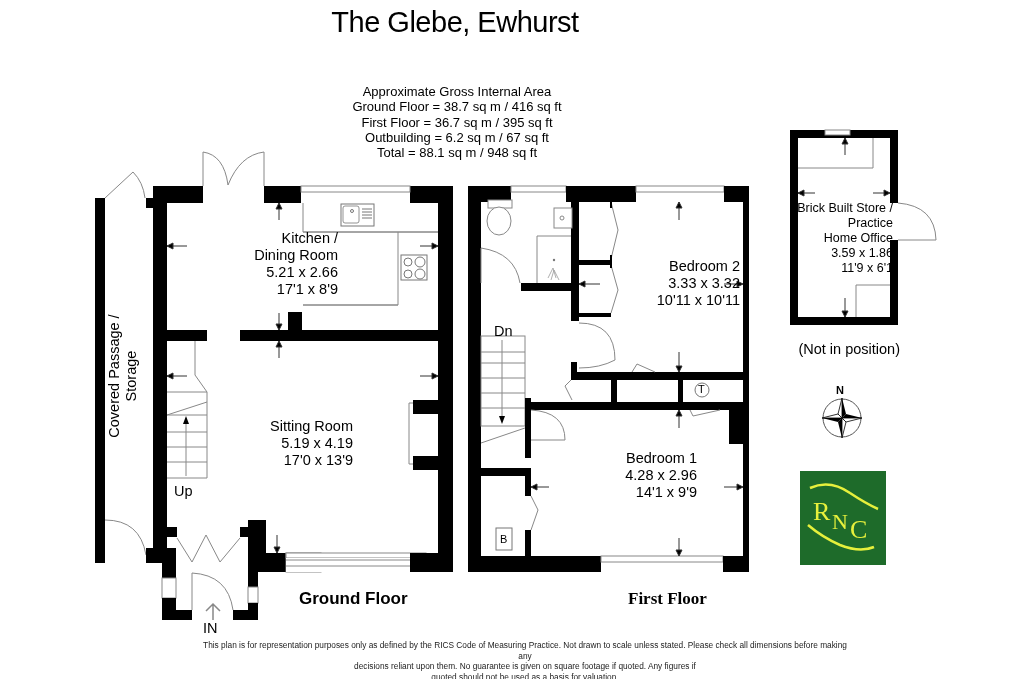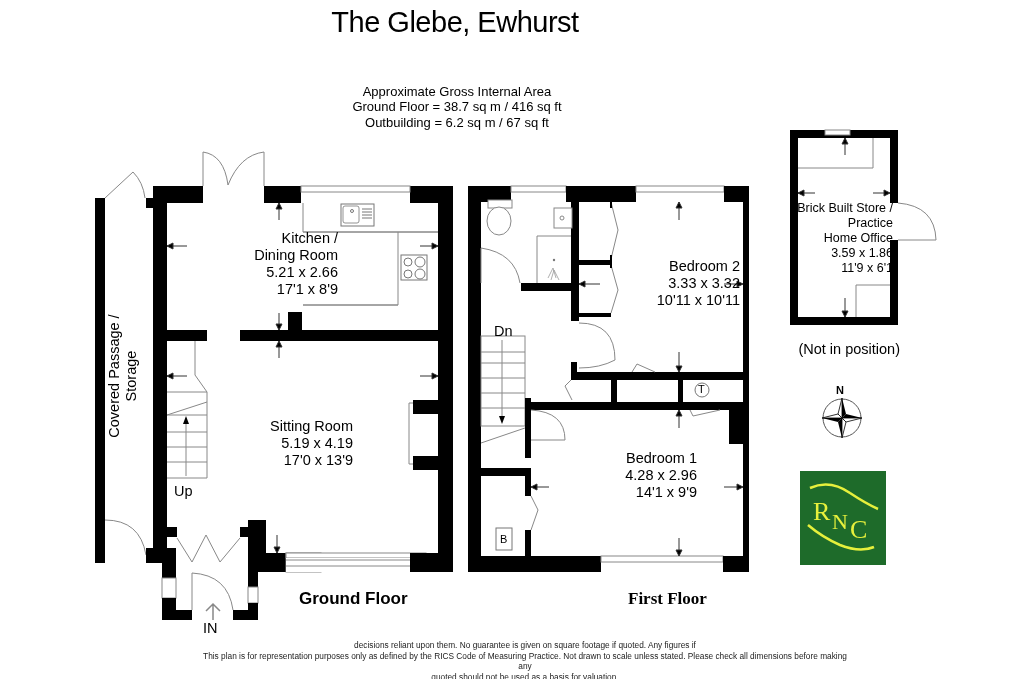--- a/index.html
+++ b/index.html
@@ -18,21 +18,23 @@
     .compass-n { position: absolute; left: 836px; top: 384px; font-size: 11px; font-weight: bold; }
     .small-mark { position: absolute; font-size: 11px; }
   </style>
 </head>
 <body>
 
 <div class="title">The Glebe, Ewhurst</div>
 <div class="areas">
   <div>Approximate Gross Internal Area</div>
   <div>Ground Floor = 38.7 sq m / 416 sq ft</div>
+  <div>First Floor = 36.7 sq m / 395 sq ft</div>
   <div>Outbuilding = 6.2 sq m / 67 sq ft</div>
+  <div>Total = 88.1 sq m / 948 sq ft</div>
 </div>
 
 <svg class="plan" width="1020" height="679" viewBox="0 0 1020 679">
   <g>
 
     <rect x="95" y="198" width="10" height="365" fill="#000"></rect>
     <rect x="146" y="198" width="10" height="10" fill="#000"></rect>
     <path d="M105 198 L133 172 Q143 182 145 198" fill="none" stroke="#888" stroke-width="1"></path>
     <path d="M105 520 Q140 520 146 555" fill="none" stroke="#888" stroke-width="1"></path>
     <rect x="146" y="548" width="16" height="15" fill="#000"></rect>
@@ -302,16 +304,16 @@
   <svg width="86" height="94" style="position:absolute;left:0;top:0;">
     <path d="M10 17 Q30 8 50 22 Q65 32 78 38" fill="none" stroke="#e6f03c" stroke-width="2.5"></path>
     <path d="M8 54 Q22 66 40 74 Q60 82 74 76" fill="none" stroke="#e6f03c" stroke-width="2.5"></path>
   </svg>
   <span class="logo-text" style="left:13px; top:26px; font-size:26px;">R</span>
   <span class="logo-text" style="left:32px; top:38px; font-size:22px;">N</span>
   <span class="logo-text" style="left:50px; top:44px; font-size:26px;">C</span>
 </div>
 
 <div class="disclaimer">
+  <div>This plan is for representation purposes only as defined by the RICS Code of Measuring Practice. Not drawn to scale unless stated. Please check all dimensions before making any</div>
   <div>decisions reliant upon them. No guarantee is given on square footage if quoted. Any figures if</div>
-  <div>This plan is for representation purposes only as defined by the RICS Code of Measuring Practice. Not drawn to scale unless stated. Please check all dimensions before making any</div>
   <div>quoted should not be used as a basis for valuation.</div>
 </div>
 
 </body></html>

